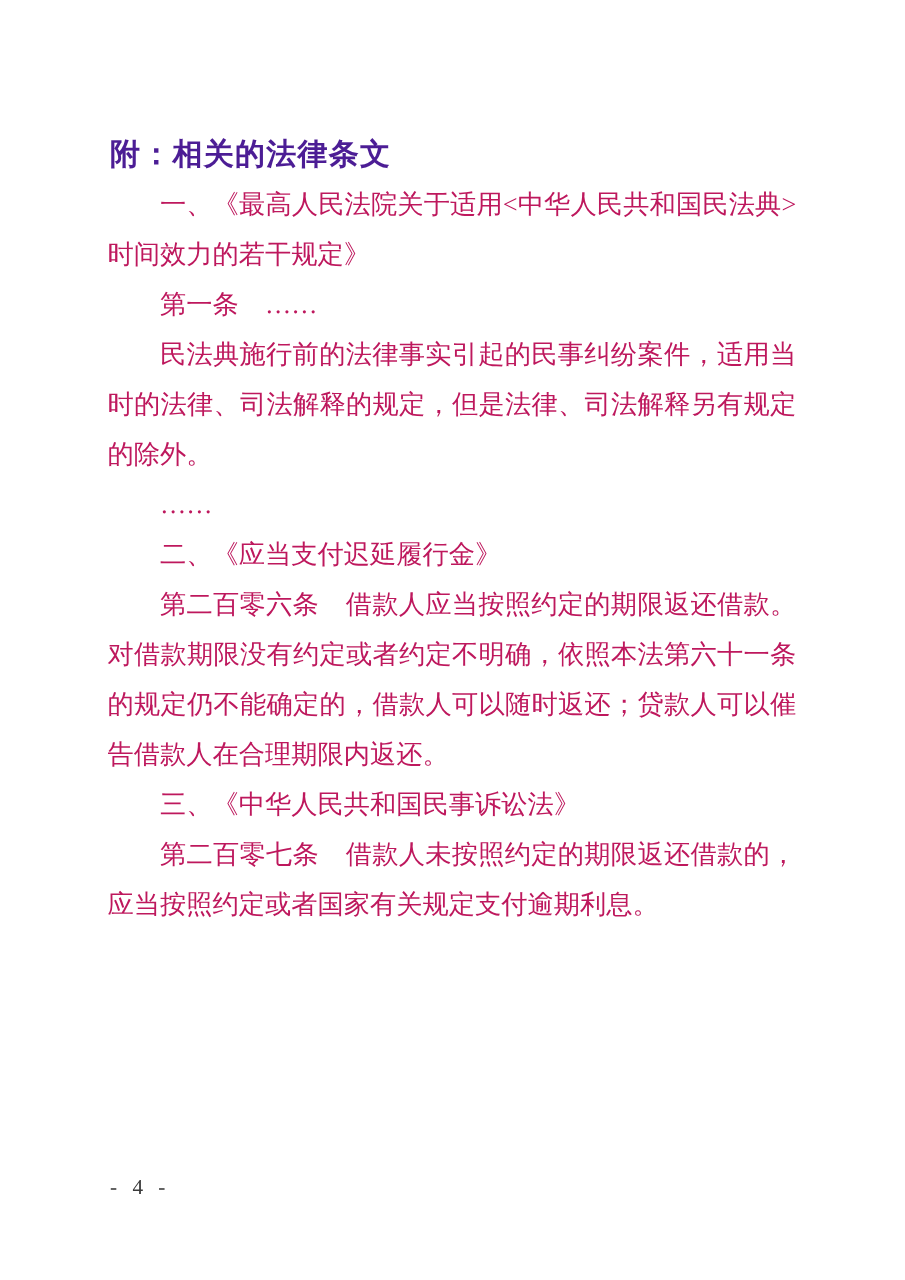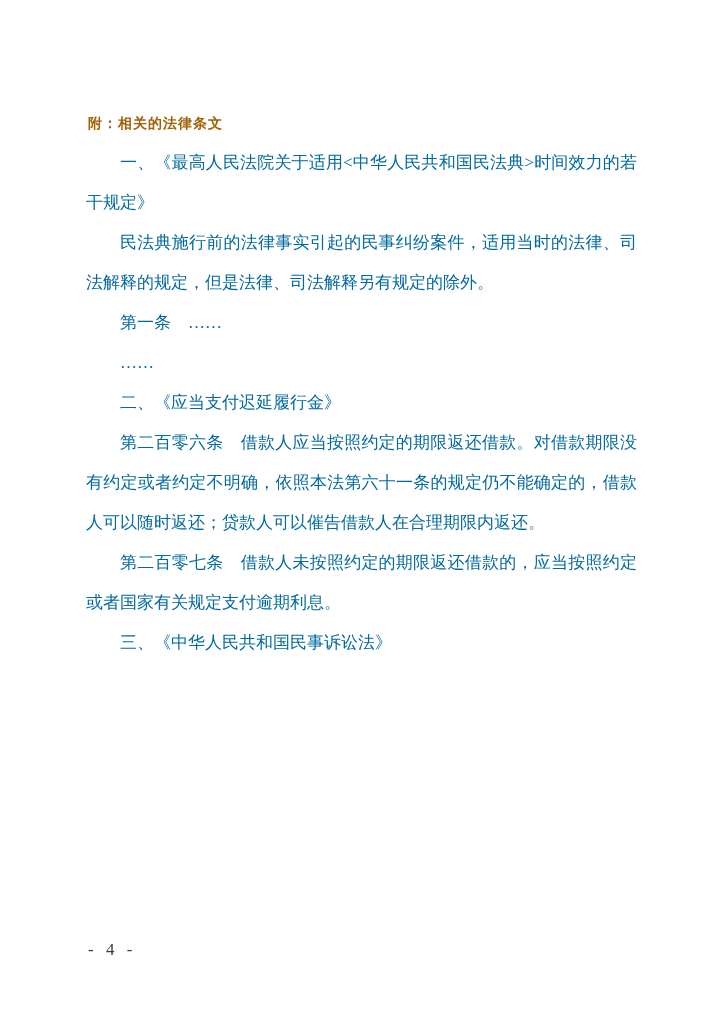--- a/index.html
+++ b/index.html
@@ -14,38 +14,38 @@
       background: #ffffff;
       overflow: hidden;
       font-family: "Liberation Serif", serif;
       color: #1c1c1c;
     }
     .heading {
       position: absolute;
       left: 88px;
       top: 104px;
       margin: 0;
-      font-family: Liberation Serif, serif;
+      font-family: Liberation Sans, sans-serif;
       font-weight: bold;
-      font-size: 14px;
+      font-size: 24px;
       line-height: 40px;
       letter-spacing: 1px;
-      color: #a16207;
+      color: #4c1d95;
       white-space: nowrap;
     }
     .content {
       position: absolute;
       left: 86px;
       top: 143px;
       width: 551px;
-      font-size: 17px;
+      font-size: 21px;
       line-height: 40px;
       text-align: justify;
       text-justify: inter-ideograph;
-      color: #0369a1;
+      color: #be185d;
     }
     .para {
       margin: 0;
       text-indent: 2em;
       word-break: break-all;
     }
     .pageno {
       position: absolute;
       left: 88px;
       top: 940px;
@@ -57,23 +57,23 @@
     }
   </style>
 </head>
 <body>
 
 <div class="page">
   <h1 class="heading">附：相关的法律条文</h1>
 
   <div class="content">
     <p class="para">一、《最高人民法院关于适用&lt;中华人民共和国民法典&gt;时间效力的若干规定》</p>
+    <p class="para">第一条　……</p>
     <p class="para">民法典施行前的法律事实引起的民事纠纷案件，适用当时的法律、司法解释的规定，但是法律、司法解释另有规定的除外。</p>
-    <p class="para">第一条　……</p>
     <p class="para">……</p>
     <p class="para">二、《应当支付迟延履行金》</p>
     <p class="para">第二百零六条　借款人应当按照约定的期限返还借款。对借款期限没有约定或者约定不明确，依照本法第六十一条的规定仍不能确定的，借款人可以随时返还；贷款人可以催告借款人在合理期限内返还。</p>
+    <p class="para">三、《中华人民共和国民事诉讼法》</p>
     <p class="para">第二百零七条　借款人未按照约定的期限返还借款的，应当按照约定或者国家有关规定支付逾期利息。</p>
-    <p class="para">三、《中华人民共和国民事诉讼法》</p>
   </div>
 
   <div class="pageno">- 4 -</div>
 </div>
 
 </body></html>

